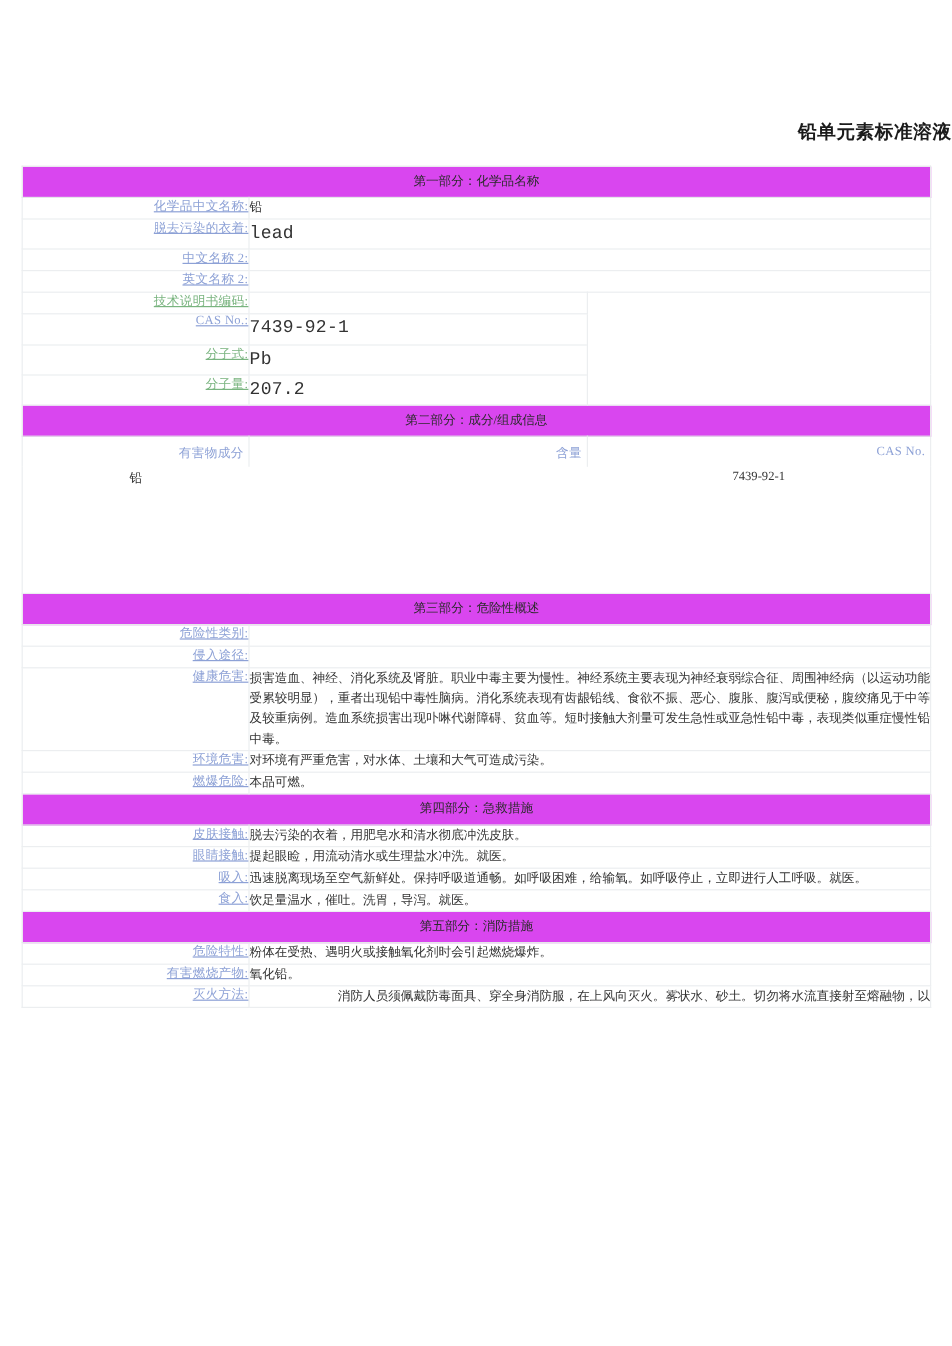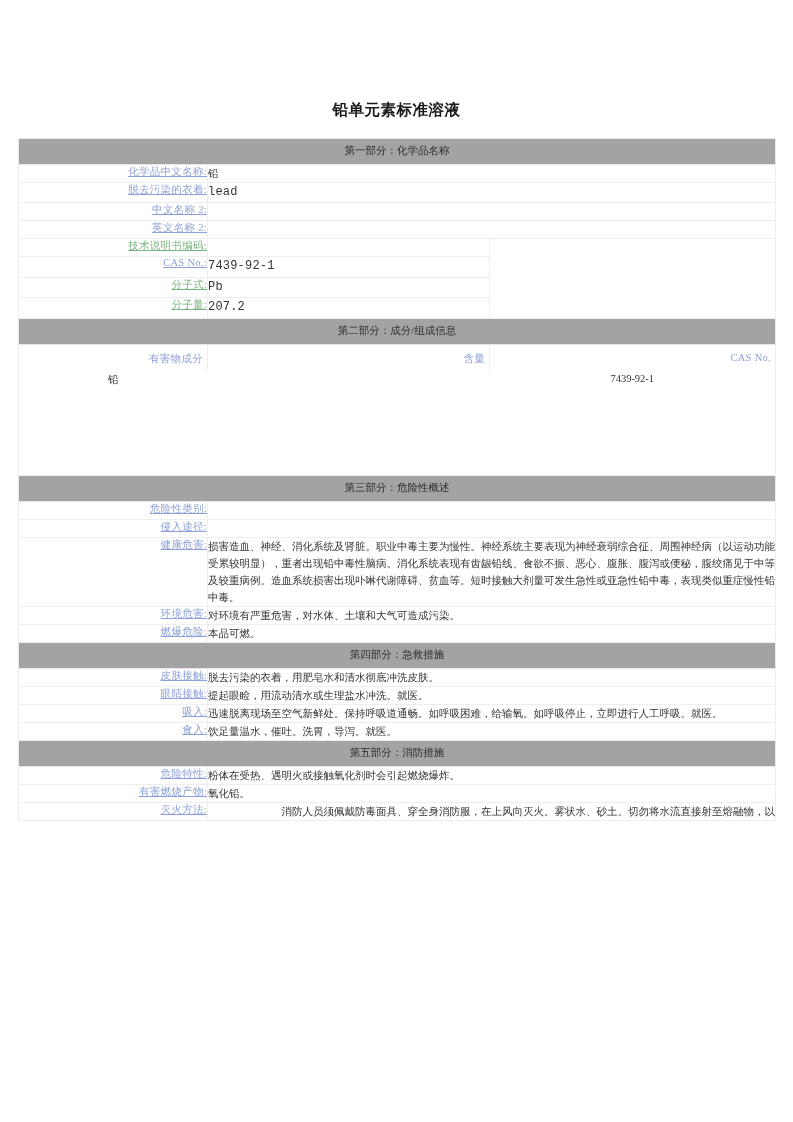--- a/index.html
+++ b/index.html
@@ -5,21 +5,21 @@
   html,body{margin:0;padding:0;background:#ffffff;}
   body{
     width:793px;height:1122px;overflow:hidden;
     font-family:"Liberation Serif","DejaVu Serif",serif;
     color:#222;
   }
   .page{position:relative;width:793px;height:1122px;box-sizing:border-box;}
 
   .doc-title{
     position:absolute;left:0;top:100px;width:793px;
-    text-align:center;
+    text-align:right;
     font-family:"DejaVu Sans","Liberation Sans",sans-serif;
     font-weight:bold;
     font-size:15.5px;
     letter-spacing:.5px;
     color:#1b1b1b;
   }
 
   .msds-table{
     position:absolute;left:18px;top:138px;width:757px;
     border-collapse:collapse;
@@ -27,21 +27,21 @@
     font-size:10.5px;
   }
   .msds-table td{
     border:1px solid #eceef0;
     padding:0;
     vertical-align:top;
   }
 
   
   .sec-head td{
-    background:#a3a3a3;
+    background:#d946ef;
     text-align:center;
     padding:5px 4px 6px 4px;
     color:#2b2b2b;
     font-size:10.5px;
     border-left:1px solid #e8eaec;
     border-right:1px solid #e8eaec;
     border-top:1px solid #e8eaec;
     border-bottom:1px solid #e5e7e9;
   }
 
@@ -55,21 +55,21 @@
   }
   .lbl.blue{color:#8da1d6;}
   .lbl.green{color:#79b47f;}
 
   .val{
     padding:5px 6px 6px 6px;
     color:#333;
     line-height:1.62;
     word-break:break-all;
   }
-  .val.mono{font-family:"Liberation Mono","DejaVu Sans Mono",monospace;font-size:12px;letter-spacing:.2px;}
+  .val.mono{font-family:"Liberation Mono","DejaVu Sans Mono",monospace;font-size:15px;letter-spacing:.2px;}
 
   .val.split{width:282px;}
   .rightpane{background:#fff;}
 
   
   .c2-head td{
     text-align:right;
     padding:7px 4px 4px 4px;
     color:#8da1d6;
     letter-spacing:.3px;

